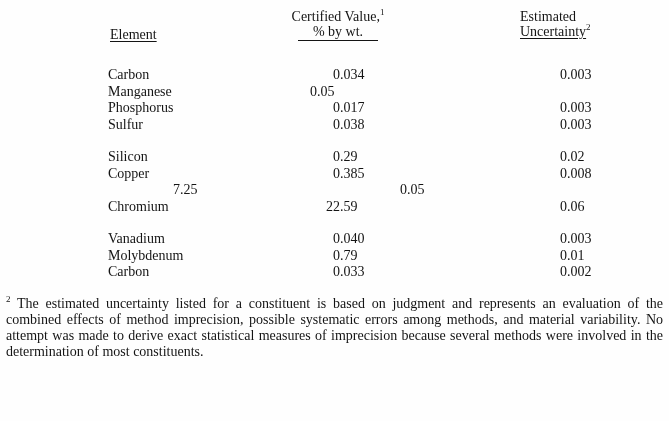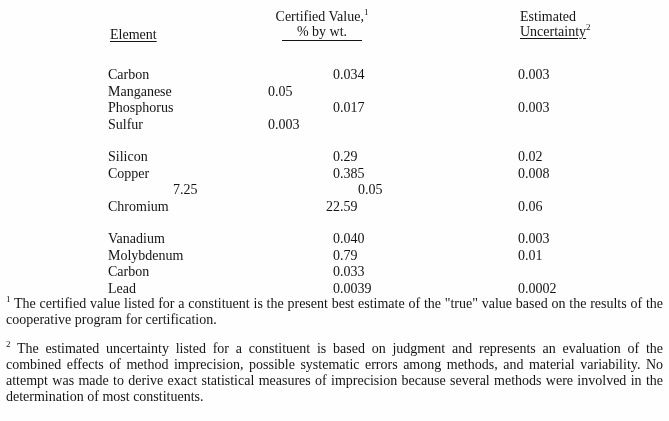--- a/index.html
+++ b/index.html
@@ -12,32 +12,32 @@
     font-size:14px;
     color:#141414;
     overflow:hidden;
   }
   sup { font-size:9px; line-height:0; vertical-align:super; }
   .u { text-decoration:underline; text-underline-offset:2px; }
 
   
   .thead { position:absolute; top:6px; left:0; width:100%; }
   .h-elem { position:absolute; left:110px; top:21px; }
-  .h-cert { position:absolute; left:241px; top:3px; width:162px; text-align:center; line-height:15px; }
+  .h-cert { position:absolute; left:257px; top:3px; width:162px; text-align:center; line-height:15px; }
   .h-cert .rule { display:inline-block; border-bottom:1.5px solid #141414; padding:0 15px 1px 15px; }
   .h-unc { position:absolute; left:520px; top:3px; line-height:15px; }
 
   
   .tbody { position:absolute; top:67px; left:108px; width:555px; }
   .group { margin-bottom:16px; }
   .row { display:flex; line-height:16.5px; height:16.5px; }
   .c-name { width:160px; }
   .c-val  { width:250px; white-space:nowrap; }
   .c-val .vi { display:inline-block; width:72px; text-align:right; }
-  .c-unc  { flex:1; }
+  .c-unc  { flex:1;margin-left:42px; }
 
   
   .footnotes { position:absolute; top:296px; left:6px; width:657px; }
   .fn { text-align:justify; line-height:16px; margin:0 0 13px 0; }
 </style>
 </head>
 <body>
 
 <div class="doc">
 
@@ -66,20 +66,21 @@
           <span class="c-name">Manganese</span>
           <span class="c-unc">0.05</span>
         </div>
         <div class="row">
           <span class="c-name">Phosphorus</span>
           <span class="c-val"><span class="vi">0</span><span class="vf">.017</span></span>
           <span class="c-unc">0.003</span>
         </div>
         <div class="row">
           <span class="c-name">Sulfur</span>
+          <span class="c-val"><span class="vi">0</span><span class="vf">.038</span></span>
           <span class="c-unc">0.003</span>
         </div>
       </div>
       <div class="group">
         <div class="row">
           <span class="c-name">Silicon</span>
           <span class="c-val"><span class="vi">0</span><span class="vf">.29</span></span>
           <span class="c-unc">0.02</span>
         </div>
         <div class="row">
@@ -104,27 +105,22 @@
           <span class="c-unc">0.003</span>
         </div>
         <div class="row">
           <span class="c-name">Molybdenum</span>
           <span class="c-val"><span class="vi">0</span><span class="vf">.79</span></span>
           <span class="c-unc">0.01</span>
         </div>
         <div class="row">
           <span class="c-name">Carbon</span>
           <span class="c-val"><span class="vi">0</span><span class="vf">.033</span></span>
-        </div>
-        <div class="row">
-          <span class="c-name">Lead</span>
-          <span class="c-val"><span class="vi">0</span><span class="vf">.0039</span></span>
-          <span class="c-unc">0.0002</span>
+          <span class="c-unc">0.002</span>
         </div>
       </div>
     </div>
 
   <div class="footnotes">
-    <p class="fn"><sup>1</sup> <span>The certified value listed for a constituent is the present best estimate of the "true" value based on the results of the cooperative program for certification.</span></p>
     <p class="fn"><sup>2</sup> <span>The estimated uncertainty listed for a constituent is based on judgment and represents an evaluation of the combined effects of method imprecision, possible systematic errors among methods, and material variability. No attempt was made to derive exact statistical measures of imprecision because several methods were involved in the determination of most constituents.</span></p>
   </div>
 
 </div>
 
 </body></html>

